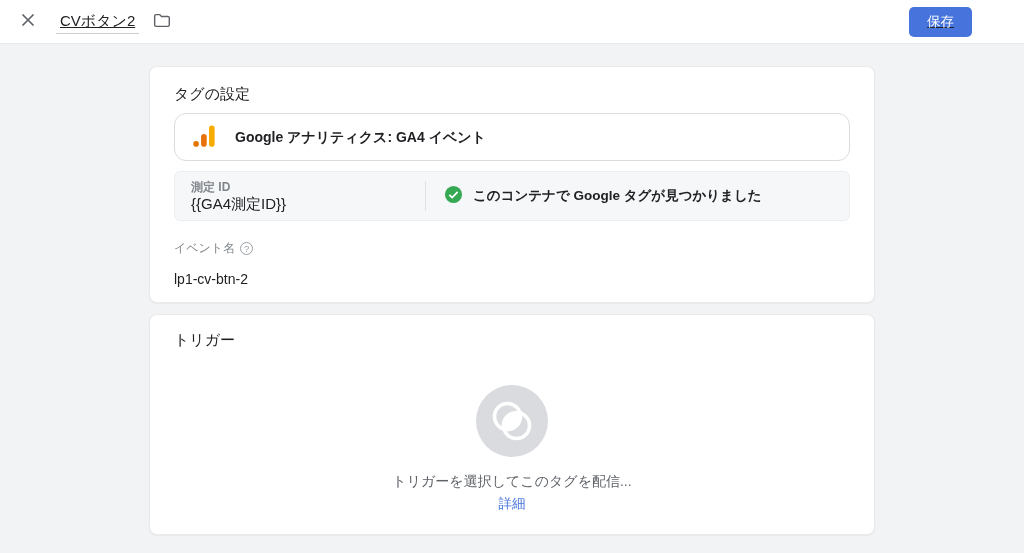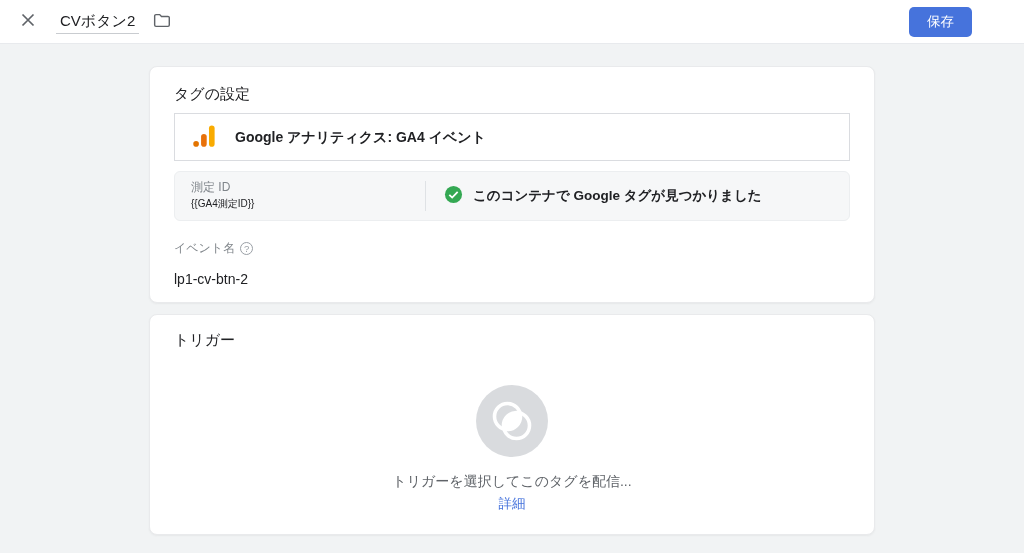--- a/index.html
+++ b/index.html
@@ -20,21 +20,21 @@
   html,body{width:1024px;height:553px;overflow:hidden;}
   body{
     font-family:"Liberation Sans","DejaVu Sans",sans-serif;
     background:var(--page-bg);
     color:var(--text-dark);
     font-size:14px;
   }
   
   .topbar{
     height:44px;background:#ffffff;border-bottom:1px solid #e8eaed;
-    display:flex;align-items:center;padding:0 14px;
+    display:flex;align-items:center;padding:0 14px;text-decoration:underline;
   }
   .icon-btn{
     width:28px;height:28px;border:none;background:transparent;cursor:pointer;
     display:flex;align-items:center;justify-content:center;color:var(--text-gray);
   }
   .tag-title{
     margin-left:14px;font-size:15px;color:var(--text-dark);
     padding:2px 4px 3px;border-bottom:1px solid #c9ccd0;cursor:text;
     line-height:18px;
   }
@@ -54,33 +54,33 @@
   }
   .card-tag{padding:18px 24px 14px;}
   .card-trigger{margin-top:11px;padding:16px 24px 22px;}
   .card-heading{font-size:15px;font-weight:400;color:var(--text-dark);line-height:18px;}
   .field-label{
     margin-top:14px;font-size:12px;color:var(--label-gray);line-height:14px;
     display:flex;align-items:center;gap:5px;
   }
   
   .tagtype-box{
-    margin-top:10px;border:1px solid var(--box-border);border-radius:0;
+    margin-top:10px;border:1px solid var(--box-border);border-radius:12px;
     display:flex;align-items:center;padding:8px 16px;height:48px;gap:18px;cursor:pointer;
   }
   .tagtype-name{font-size:14px;font-weight:700;color:var(--text-dark);line-height:17px;}
   .tagtype-vendor{font-size:12.5px;color:var(--label-gray);line-height:15px;margin-top:1px;}
   
   .measure-panel{
     margin-top:10px;background:var(--panel-bg);border:1px solid #eceef0;border-radius:6px;
     display:flex;align-items:center;padding:9px 0;height:50px;
   }
   .measure-left{flex:0 0 250px;padding:0 16px;}
-  .measure-label{font-size:12px;color:var(--label-gray);line-height:14px;}
-  .measure-value{font-size:10px;color:var(--text-dark);line-height:17px;margin-top:1px;}
+  .measure-label{font-size:12px;color:var(--label-gray);line-height:14px;font-weight:bold;}
+  .measure-value{font-size:15px;color:var(--text-dark);line-height:17px;margin-top:1px;}
   .measure-divider{width:1px;align-self:stretch;background:#dfe2e5;}
   .measure-right{display:flex;align-items:center;gap:10px;padding:0 18px;}
   .status-text{font-size:13.5px;font-weight:700;color:var(--text-dark);}
   .help-icon{
     width:13px;height:13px;border:1px solid #9aa0a6;border-radius:50%;
     color:#9aa0a6;font-size:9.5px;line-height:11px;text-align:center;display:inline-block;
   }
   .event-value{margin-top:16px;font-size:14px;color:var(--text-dark);line-height:17px;}
   
   .trigger-empty{display:flex;flex-direction:column;align-items:center;margin-top:36px;}

